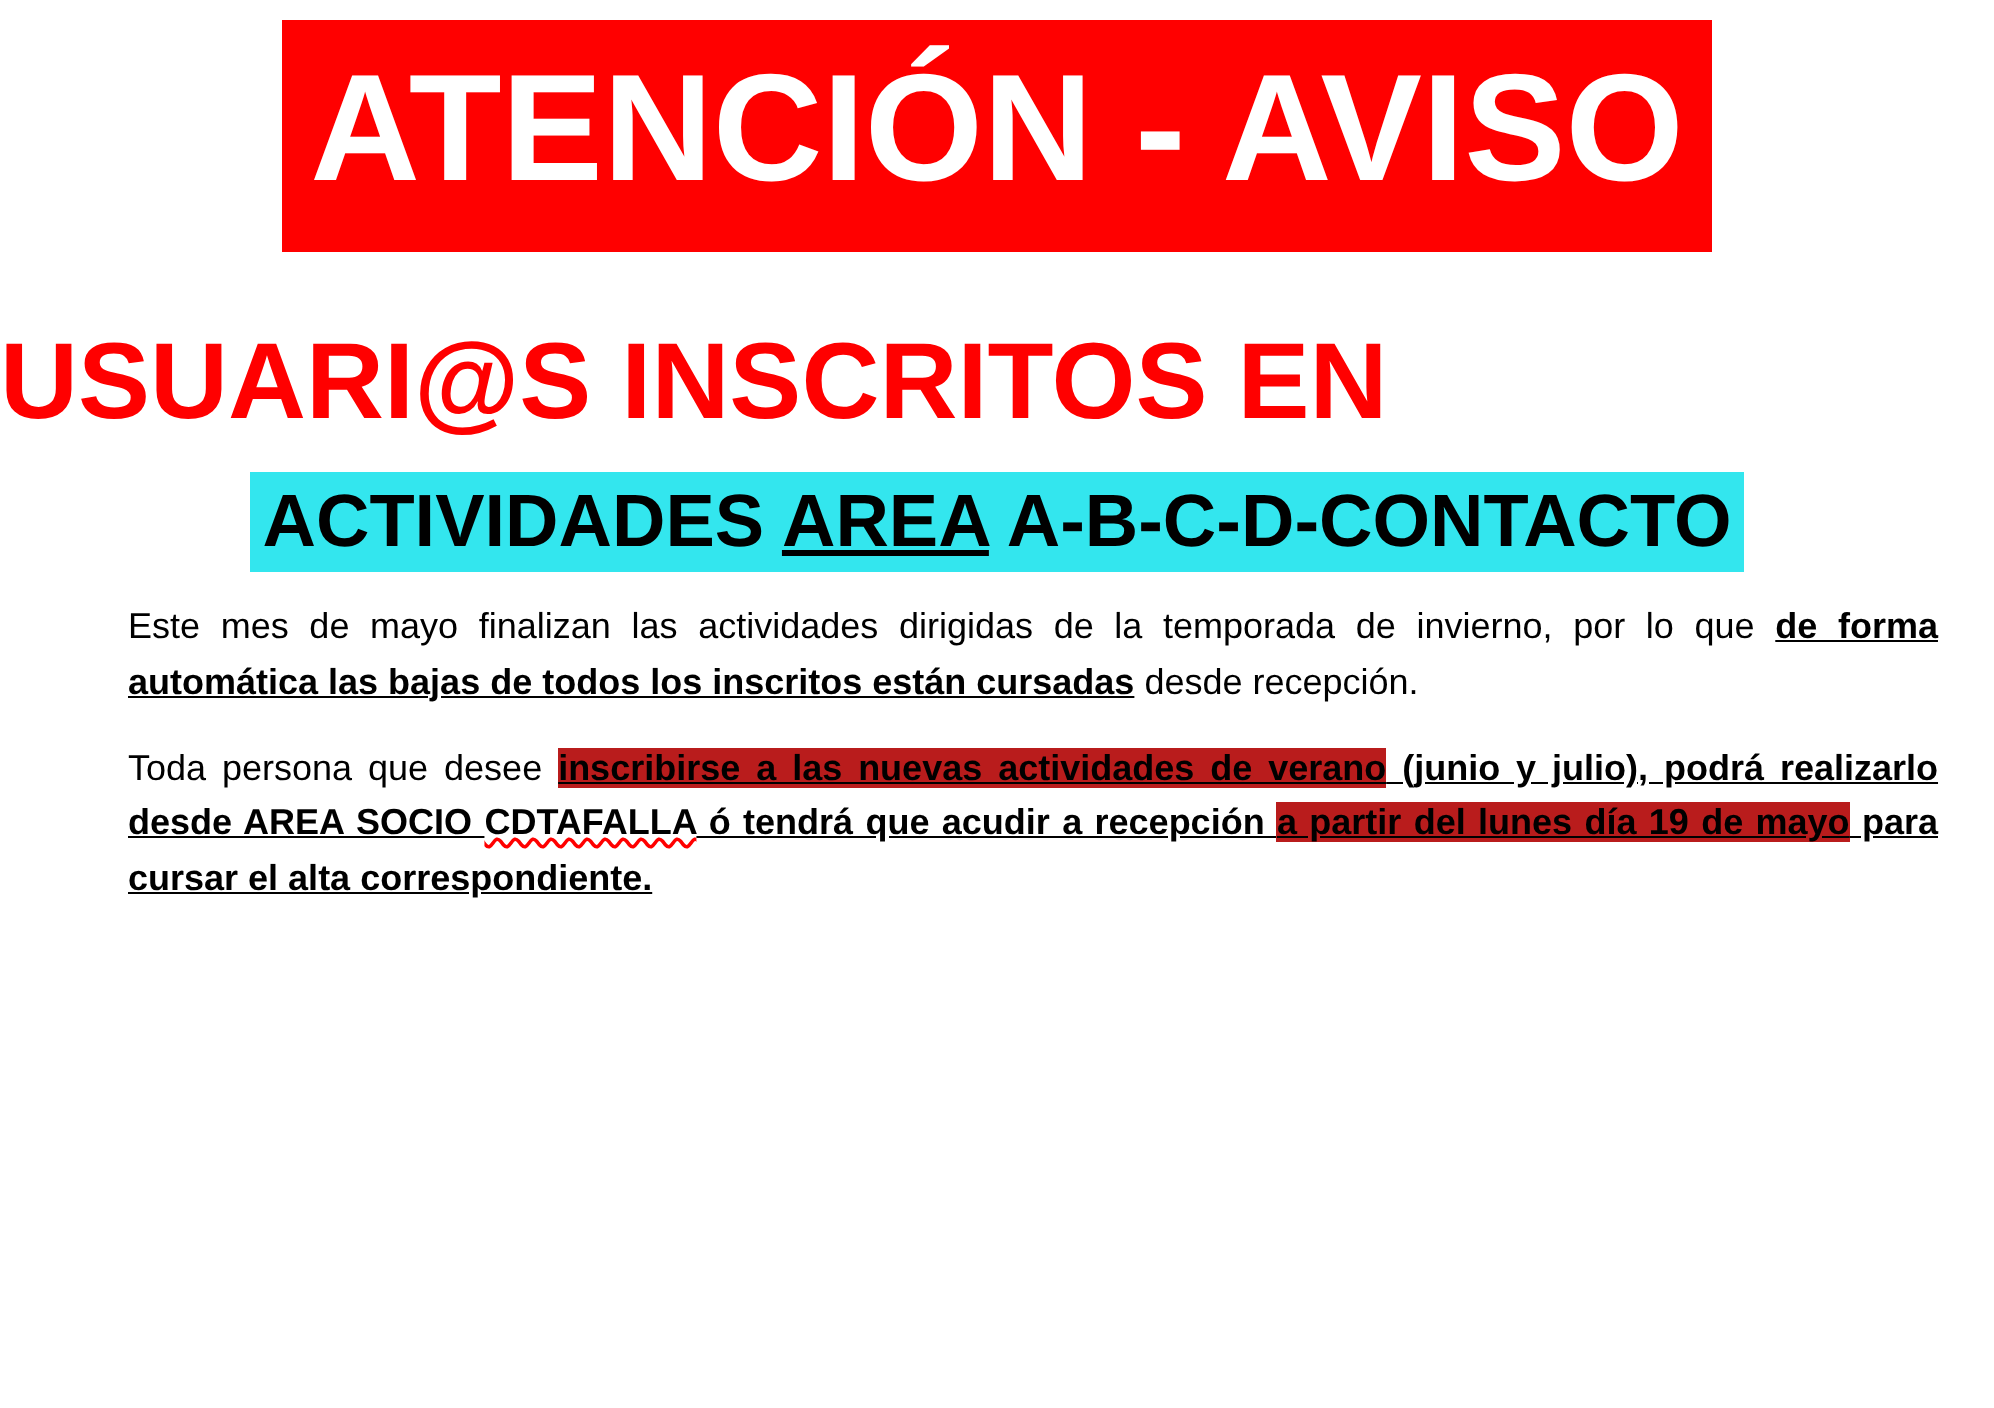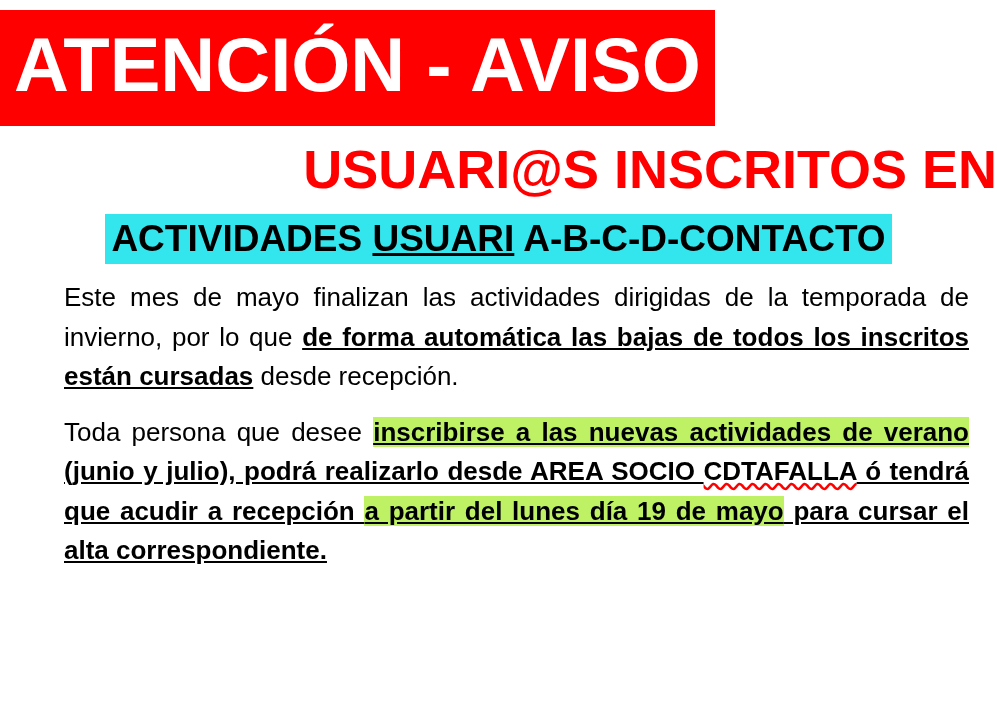--- a/index.html
+++ b/index.html
@@ -16,36 +16,37 @@
   }
   .page {
     position: relative;
     width: 997px;
     height: 704px;
     box-sizing: border-box;
   }
 
   
   .title-row {
+    text-align: center;
     margin-top: 10px;
   }
   .title-banner {
     display: inline-block;
     background: #FF0000;
     color: #FFFFFF;
     font-size: 76px;
     font-weight: bold;
     line-height: 1.45;
     padding: 0 14px 6px 14px;
     letter-spacing: 0px;
   }
 
   .subtitle-row {
-    text-align: right;
-    margin-top: 12px;
+    text-align: left;
+    margin-top: 34px;
   }
   .subtitle {
     display: inline-block;
     color: #FF0000;
     font-size: 54px;
     font-weight: bold;
     line-height: 1.15;
   }
 
   .band-row {
@@ -69,49 +70,49 @@
   .band-row2 {
     text-align: center;
     margin-top: 10px;
   }
 
   
   .body-wrap {
     margin: 14px 28px 0 64px;
   }
   p.para {
-    font-size: 26px;
+    font-size: 18px;
     line-height: 1.52;
     margin: 0 0 16px 0;
     text-align: justify;
     text-justify: inter-word;
   }
   p.para.last {
     margin-bottom: 0;
   }
   .b   { font-weight: bold; }
   .u   { text-decoration: underline; }
-  .hl  { background: #bef264; text-decoration: underline; }
+  .hl  { background: #b91c1c; text-decoration: underline; }
   .sp  { text-decoration-color: #FF0000; text-decoration-style: wavy; }
 </style>
 </head>
 <body>
 
 <div class="page">
 
   <div class="title-row">
     <span class="title-banner">ATENCIÓN - AVISO</span>
   </div>
 
   <div class="subtitle-row">
     <span class="subtitle">USUARI@S INSCRITOS EN</span>
   </div>
 
   <div class="band-row">
-    <span class="band"><span>ACTIVIDADES </span><span class="u">USUARI</span><span>  A-B-C-D-CONTACTO</span></span>
+    <span class="band"><span>ACTIVIDADES </span><span class="u">AREA</span><span>  A-B-C-D-CONTACTO</span></span>
   </div>
 
 
   <div class="body-wrap">
 
     <p class="para"><span>Este mes de mayo finalizan las actividades dirigidas de la temporada de invierno, por lo que </span><span class="b u">de forma automática las bajas de todos los inscritos están cursadas</span><span> desde recepción.</span></p>
 
     <p class="para last"><span>Toda persona que desee </span><span class="b u hl">inscribirse a las nuevas actividades de verano</span><span class="b u"> (junio y julio), podrá realizarlo desde AREA SOCIO </span><span class="b u sp">CDTAFALLA</span><span class="b u"> ó tendrá que acudir a recepción </span><span class="b u hl">a partir del lunes día 19 de mayo</span><span class="b u"> para cursar el alta correspondiente.</span></p>
 
   </div>

